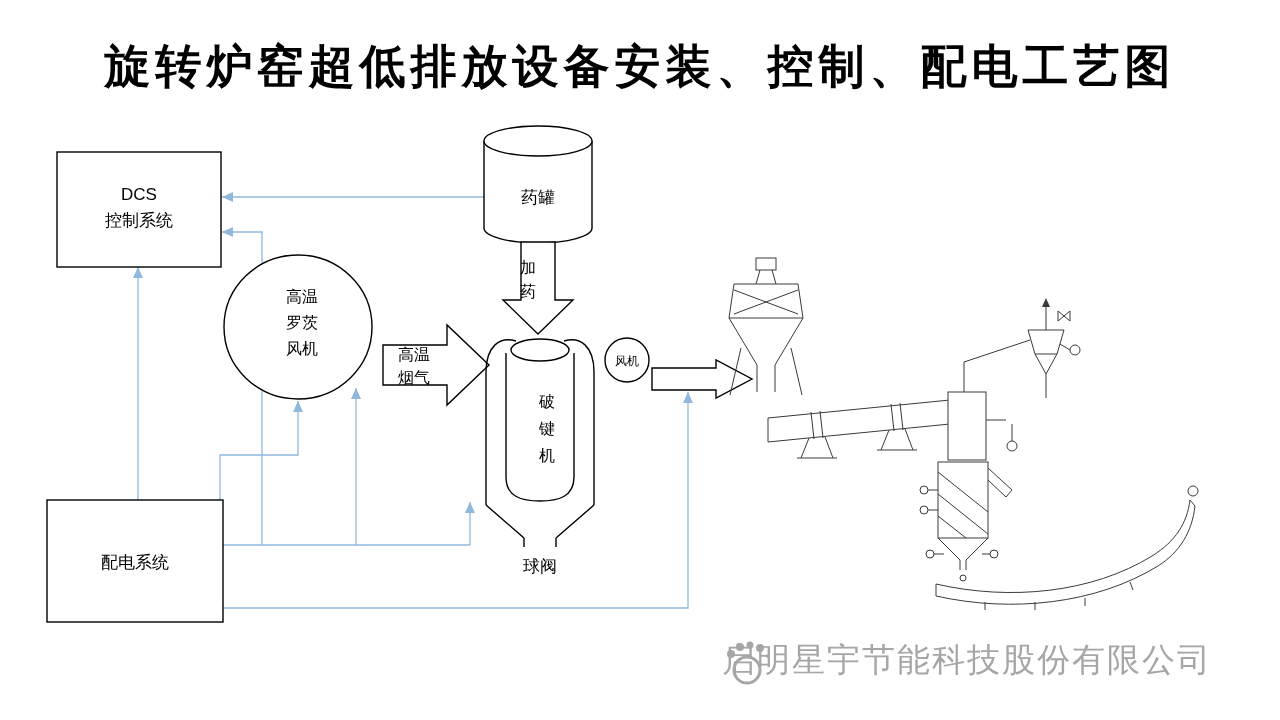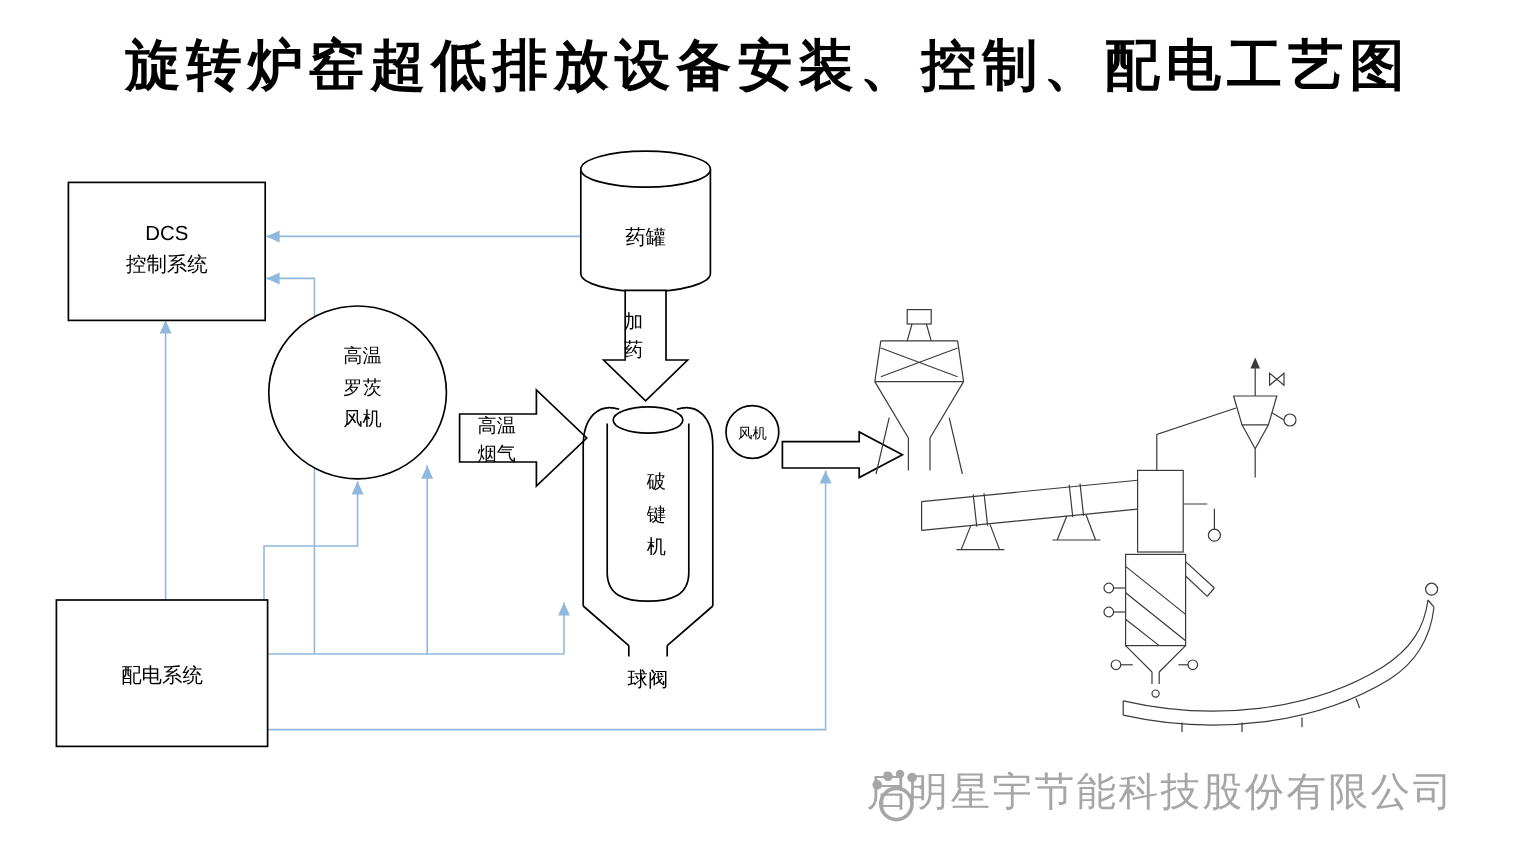--- a/index.html
+++ b/index.html
@@ -1,21 +1,21 @@
 <!DOCTYPE html>
 <html style="--connector: #8fb8dc; --equipment-outline: #000000; --kiln-line-art: #3a3a3a; --watermark: #a6a6a6;"><head>
 <meta charset="utf-8">
 <style>
   html,body{margin:0;padding:0;background:#fff;}
   .stage{
     position:relative;width:1280px;height:720px;background:#fff;overflow:hidden;
     font-family:"Liberation Sans", sans-serif;
   }
   .title{
-    position:absolute;top:24px;left:0;right:0;text-align:center;
+    position:absolute;top:36px;left:0;right:0;text-align:center;
     font-size:46px;font-weight:900;color:#000;letter-spacing:5px;white-space:nowrap;
   }
   svg{position:absolute;top:0;left:0;}
   
   .eq   {fill:#ffffff;stroke:var(--equipment-outline,#000);stroke-width:1.4;}
   .eqln {fill:none;stroke:var(--equipment-outline,#000);stroke-width:1.4;}
   
   .lbl  {fill:#000;font-size:17px;text-anchor:middle;font-family:"Liberation Sans",sans-serif;}
   .lbl16{fill:#000;font-size:16px;text-anchor:middle;font-family:"Liberation Sans",sans-serif;}
   .lbl12{fill:#000;font-size:12px;text-anchor:middle;font-family:"Liberation Sans",sans-serif;}

